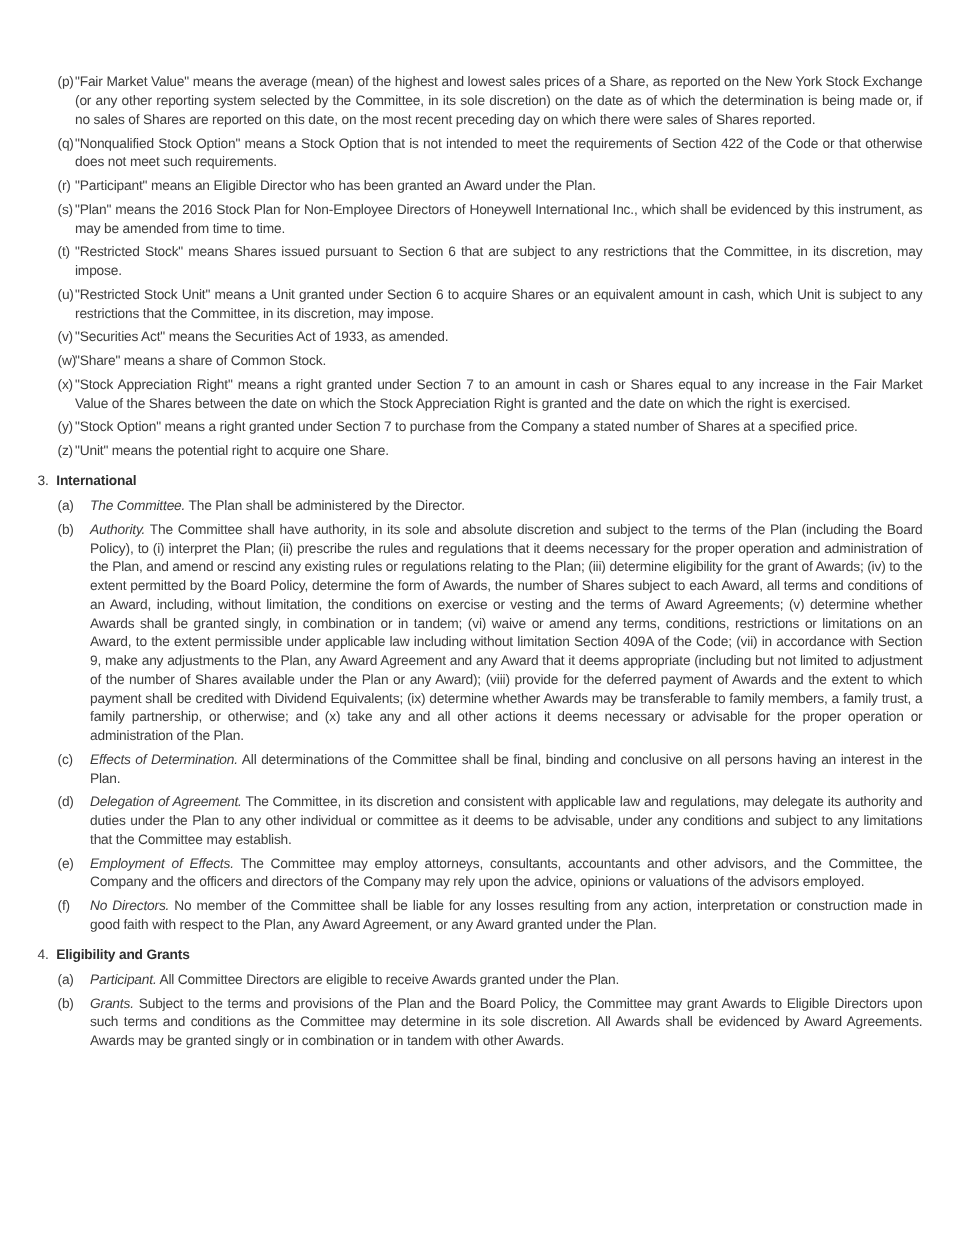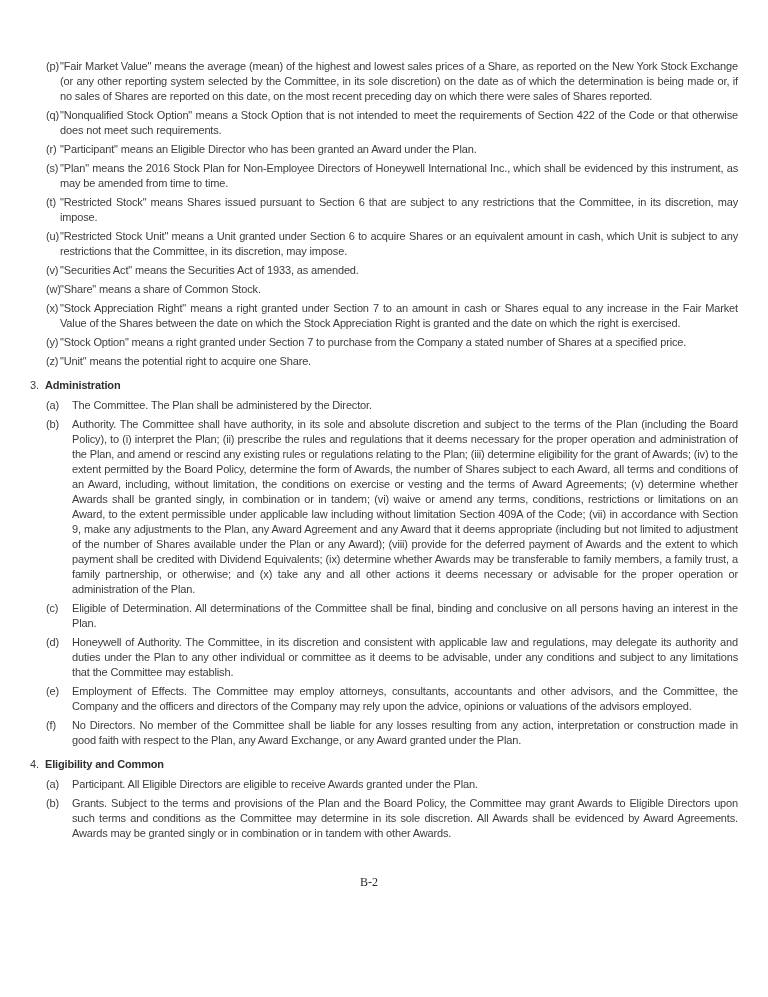--- a/index.html
+++ b/index.html
@@ -32,21 +32,21 @@
     margin: 0 0 4px 0;
     text-align: justify;
   }
   p.item.def  { padding-left: 14px; }
   p.item.sub  { padding-left: 26px; }
   .marker {
     position: absolute;
     left: 0;
     top: 0;
   }
-  .lead { }
+  .lead { font-style: italic; }
   p.section-head {
     position: relative;
     margin: 5px 0 5px 30px;
     padding-left: 15px;
     font-weight: bold;
     color: #2f2f2f;
   }
   .sec-num {
     position: absolute;
     left: 0;
@@ -99,53 +99,52 @@
     <p class="item def">
       <span class="marker">(y)</span><span>"Stock Option" means a right granted under Section 7 to purchase from the Company a stated number of Shares at a specified price.</span>
     </p>
     <p class="item def">
       <span class="marker">(z)</span><span>"Unit" means the potential right to acquire one Share.</span>
     </p>
   </div>
 
   <div>
     <p class="section-head">
-      <span class="sec-num">3.</span><span>Administration</span>
+      <span class="sec-num">3.</span><span>International</span>
     </p>
     <div class="sub-list">
       <p class="item sub">
         <span class="marker">(a)</span><span class="lead">The Committee.</span> <span>The Plan shall be administered by the Director.</span>
       </p>
       <p class="item sub">
         <span class="marker">(b)</span><span class="lead">Authority.</span> <span>The Committee shall have authority, in its sole and absolute discretion and subject to the terms of the Plan (including the Board Policy), to (i) interpret the Plan; (ii) prescribe the rules and regulations that it deems necessary for the proper operation and administration of the Plan, and amend or rescind any existing rules or regulations relating to the Plan; (iii) determine eligibility for the grant of Awards; (iv) to the extent permitted by the Board Policy, determine the form of Awards, the number of Shares subject to each Award, all terms and conditions of an Award, including, without limitation, the conditions on exercise or vesting and the terms of Award Agreements; (v) determine whether Awards shall be granted singly, in combination or in tandem; (vi) waive or amend any terms, conditions, restrictions or limitations on an Award, to the extent permissible under applicable law including without limitation Section 409A of the Code; (vii) in accordance with Section 9, make any adjustments to the Plan, any Award Agreement and any Award that it deems appropriate (including but not limited to adjustment of the number of Shares available under the Plan or any Award); (viii) provide for the deferred payment of Awards and the extent to which payment shall be credited with Dividend Equivalents; (ix) determine whether Awards may be transferable to family members, a family trust, a family partnership, or otherwise; and (x) take any and all other actions it deems necessary or advisable for the proper operation or administration of the Plan.</span>
       </p>
       <p class="item sub">
-        <span class="marker">(c)</span><span class="lead">Eligible of Determination.</span> <span>All determinations of the Committee shall be final, binding and conclusive on all persons having an interest in the Plan.</span>
+        <span class="marker">(c)</span><span class="lead">Effects of Determination.</span> <span>All determinations of the Committee shall be final, binding and conclusive on all persons having an interest in the Plan.</span>
       </p>
       <p class="item sub">
-        <span class="marker">(d)</span><span class="lead">Honeywell of Authority.</span> <span>The Committee, in its discretion and consistent with applicable law and regulations, may delegate its authority and duties under the Plan to any other individual or committee as it deems to be advisable, under any conditions and subject to any limitations that the Committee may establish.</span>
+        <span class="marker">(d)</span><span class="lead">Delegation of Agreement.</span> <span>The Committee, in its discretion and consistent with applicable law and regulations, may delegate its authority and duties under the Plan to any other individual or committee as it deems to be advisable, under any conditions and subject to any limitations that the Committee may establish.</span>
       </p>
       <p class="item sub">
         <span class="marker">(e)</span><span class="lead">Employment of Effects.</span> <span>The Committee may employ attorneys, consultants, accountants and other advisors, and the Committee, the Company and the officers and directors of the Company may rely upon the advice, opinions or valuations of the advisors employed.</span>
       </p>
       <p class="item sub">
-        <span class="marker">(f)</span><span class="lead">No Directors.</span> <span>No member of the Committee shall be liable for any losses resulting from any action, interpretation or construction made in good faith with respect to the Plan, any Award Exchange, or any Award granted under the Plan.</span>
+        <span class="marker">(f)</span><span class="lead">No Directors.</span> <span>No member of the Committee shall be liable for any losses resulting from any action, interpretation or construction made in good faith with respect to the Plan, any Award Agreement, or any Award granted under the Plan.</span>
       </p>
     </div>
   </div>
 
   <div>
     <p class="section-head">
-      <span class="sec-num">4.</span><span>Eligibility and Common</span>
+      <span class="sec-num">4.</span><span>Eligibility and Grants</span>
     </p>
     <div class="sub-list">
       <p class="item sub">
-        <span class="marker">(a)</span><span class="lead">Participant.</span> <span>All Eligible Directors are eligible to receive Awards granted under the Plan.</span>
+        <span class="marker">(a)</span><span class="lead">Participant.</span> <span>All Committee Directors are eligible to receive Awards granted under the Plan.</span>
       </p>
       <p class="item sub">
         <span class="marker">(b)</span><span class="lead">Grants.</span> <span>Subject to the terms and provisions of the Plan and the Board Policy, the Committee may grant Awards to Eligible Directors upon such terms and conditions as the Committee may determine in its sole discretion. All Awards shall be evidenced by Award Agreements. Awards may be granted singly or in combination or in tandem with other Awards.</span>
       </p>
     </div>
   </div>
 
-  <div class="footer">B-2</div>
 
 </div>
 
 </body></html>

